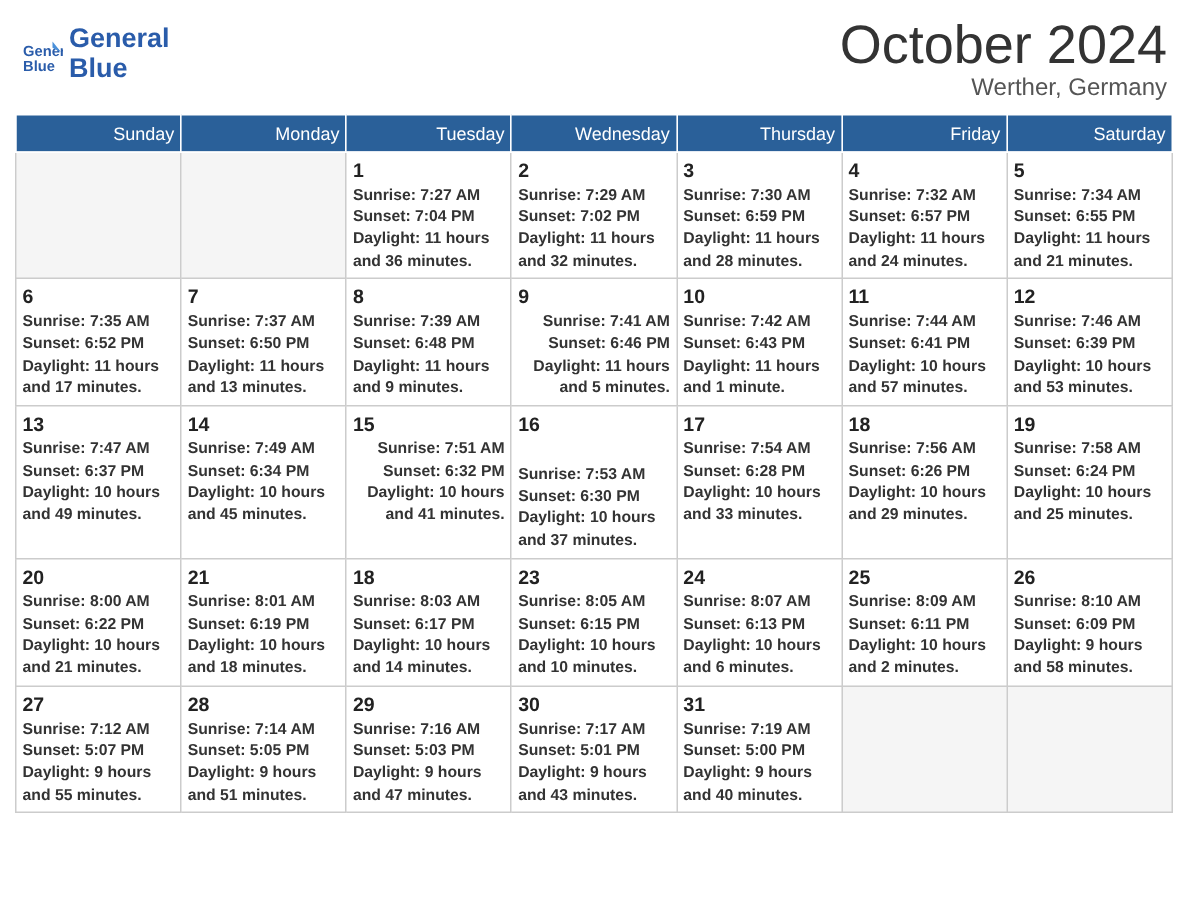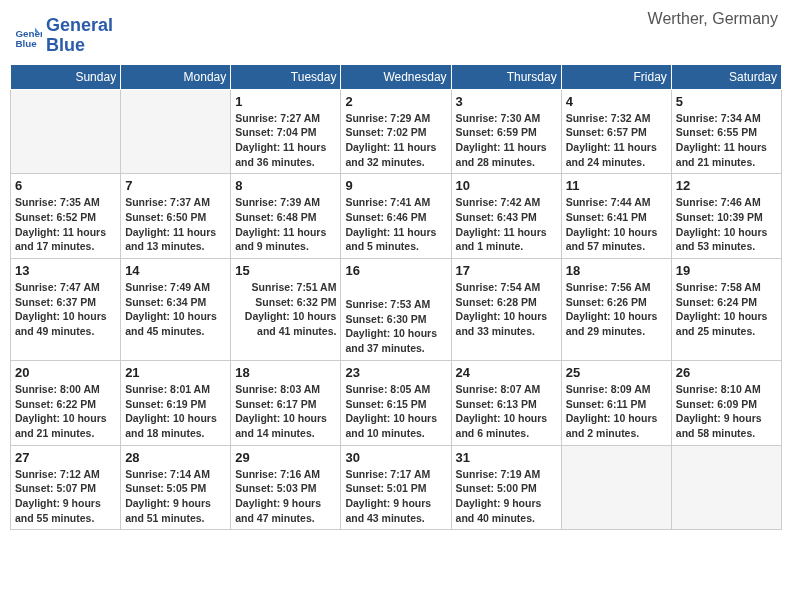--- a/index.html
+++ b/index.html
@@ -97,20 +97,21 @@
       <text x="2" y="22" font-size="14" font-weight="bold" fill="#2a5caa">General</text>
       <text x="2" y="36" font-size="14" font-weight="bold" fill="#2a5caa">Blue</text>
       <polygon points="30,8 38,18 30,14" fill="#4a90d9"></polygon>
     </svg>
     <div>
       <div class="logo-text">General</div>
       <div class="logo-text">Blue</div>
     </div>
   </div>
   <div class="title-area">
+    <div class="month-title">October 2024</div>
     <div class="location">Werther, Germany</div>
   </div>
 </div>
 
 <table>
   <thead>
     <tr id="header-row">
         <th>Sunday</th>
         <th>Monday</th>
         <th>Tuesday</th>
@@ -169,40 +170,40 @@
 Daylight: 11 hours and 13 minutes.</div>
         </td>
         <td>
           <span class="day-number">8</span>
           <div class="day-content" style="white-space: pre-line;">Sunrise: 7:39 AM
 Sunset: 6:48 PM
 Daylight: 11 hours and 9 minutes.</div>
         </td>
         <td>
           <span class="day-number">9</span>
-          <div class="day-content" style="white-space: pre-line;">Sunrise: 7:41 AM
+          <div class="day-content" style="white-space: pre-line; text-align: right;">Sunrise: 7:41 AM
 Sunset: 6:46 PM
 Daylight: 11 hours and 5 minutes.</div>
         </td>
         <td>
           <span class="day-number">10</span>
           <div class="day-content" style="white-space: pre-line;">Sunrise: 7:42 AM
 Sunset: 6:43 PM
 Daylight: 11 hours and 1 minute.</div>
         </td>
         <td>
           <span class="day-number">11</span>
           <div class="day-content" style="white-space: pre-line;">Sunrise: 7:44 AM
 Sunset: 6:41 PM
 Daylight: 10 hours and 57 minutes.</div>
         </td>
         <td>
           <span class="day-number">12</span>
           <div class="day-content" style="white-space: pre-line;">Sunrise: 7:46 AM
-Sunset: 10:39 PM
+Sunset: 6:39 PM
 Daylight: 10 hours and 53 minutes.</div>
         </td>
       </tr>
       <tr>
         <td>
           <span class="day-number">13</span>
           <div class="day-content" style="white-space: pre-line;">Sunrise: 7:47 AM
 Sunset: 6:37 PM
 Daylight: 10 hours and 49 minutes.</div>
         </td>

